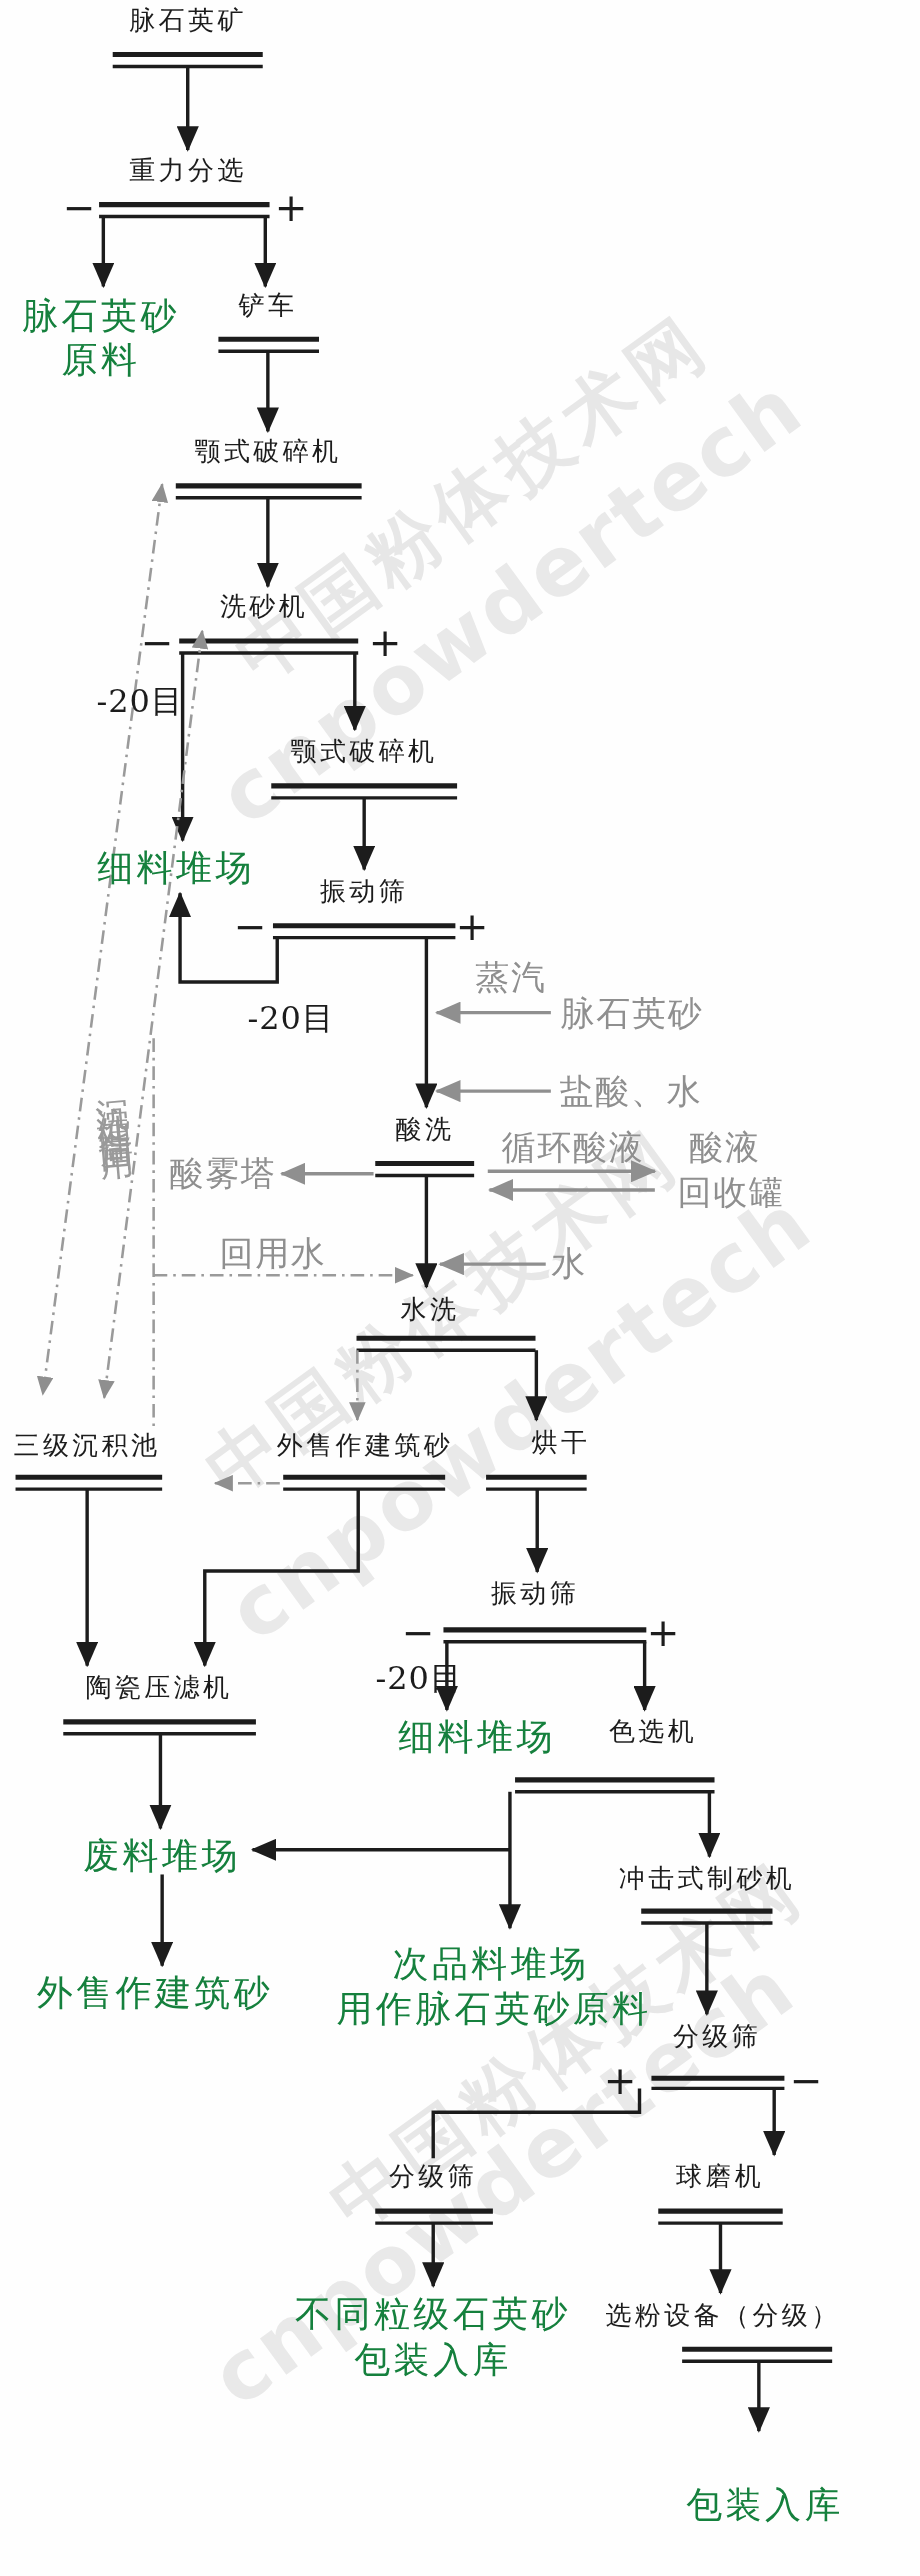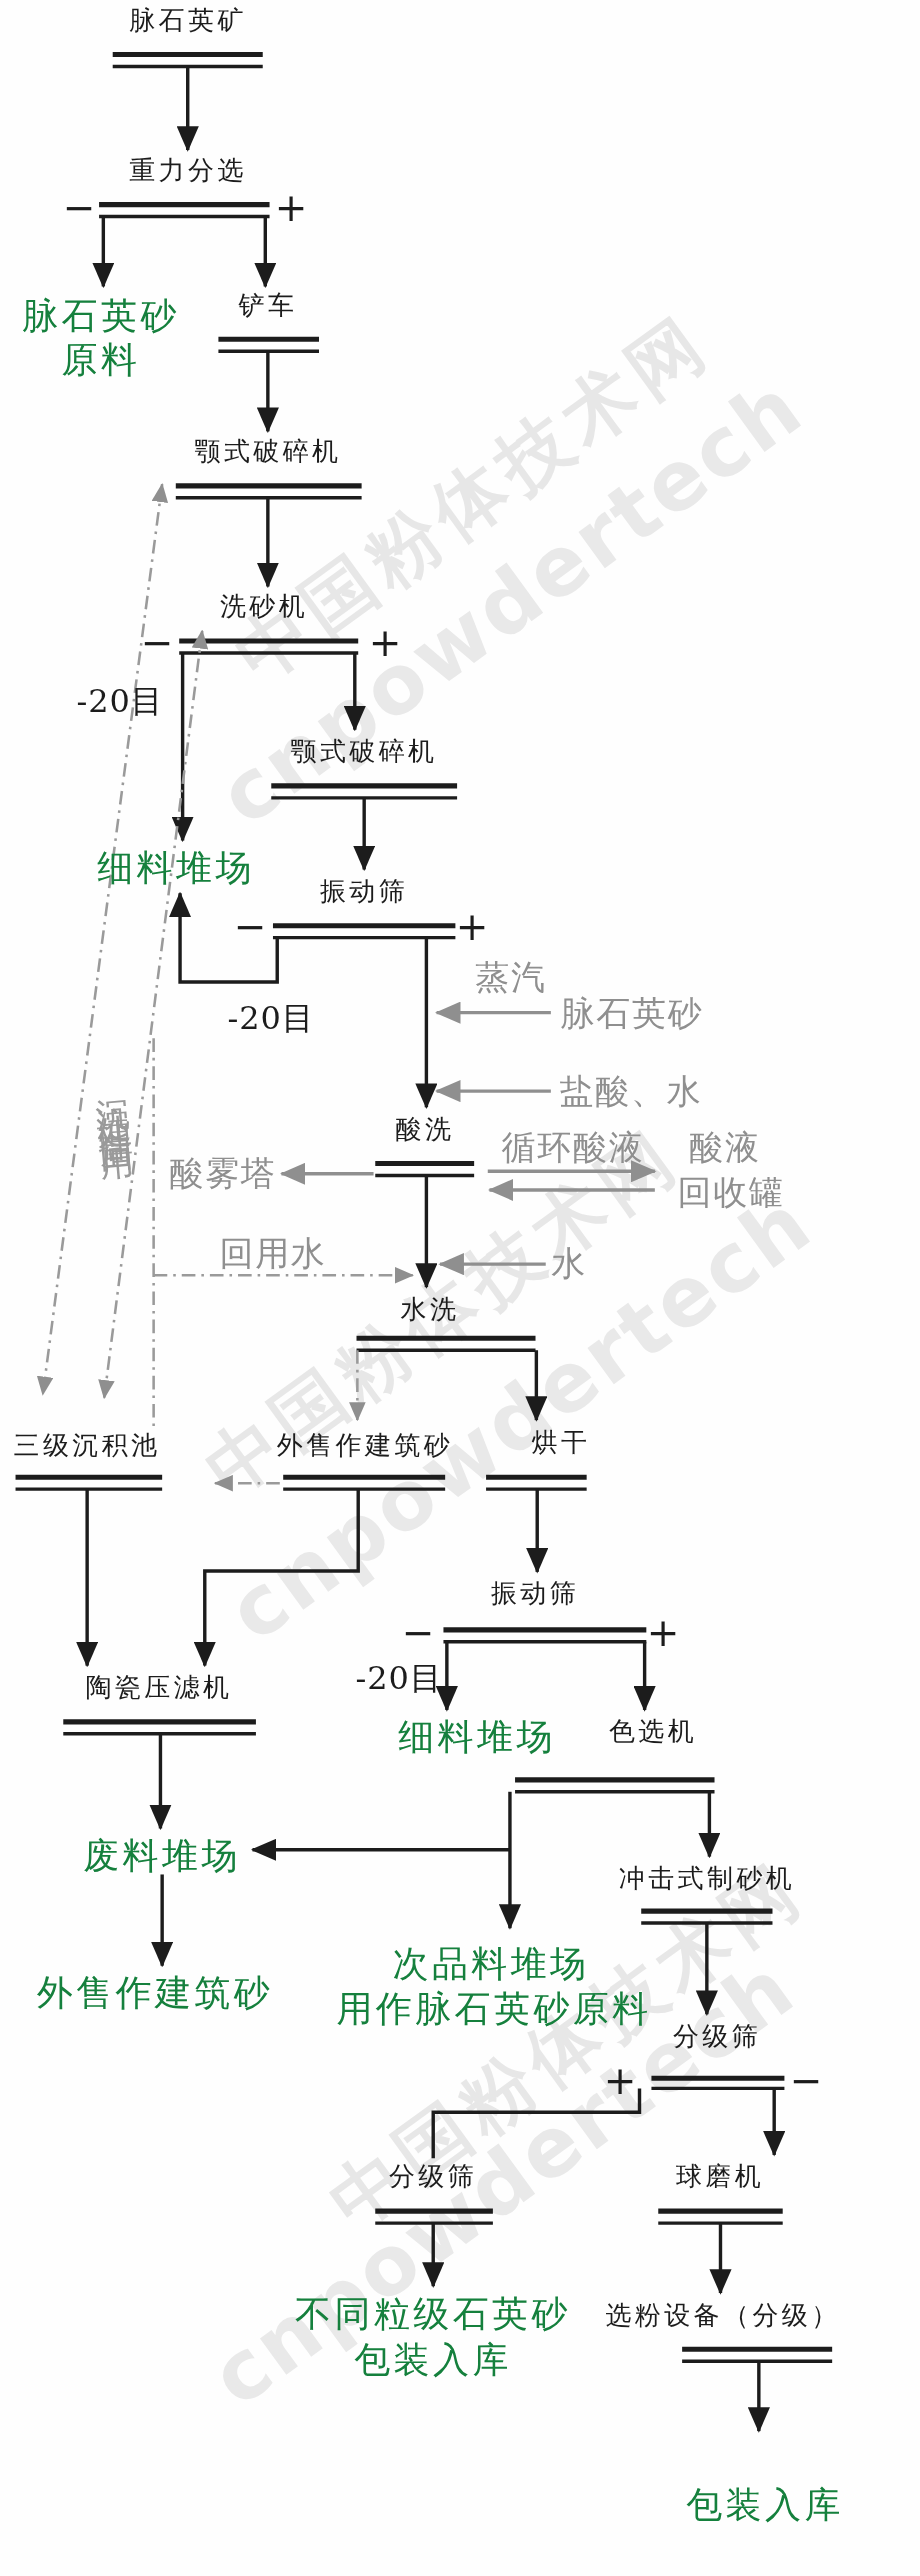--- a/index.html
+++ b/index.html
@@ -7,21 +7,21 @@
     position:relative;width:921px;height:2576px;background:#fefefe;overflow:hidden;
     font-family:"DejaVu Serif", serif;
   }
   .lbl{
     position:absolute;transform:translateX(-50%);white-space:nowrap;
     font-size:26px;color:#1c1c1c;line-height:1.05;letter-spacing:3.4px;
     z-index:3;
   }
   .lbl.red{color:#15803d;font-size:36px;}
   .lbl.gray{color:#8f8f8f;font-size:34px;letter-spacing:1.7px;}
-  .lbl.small{font-size:32px;letter-spacing:0.9px;}
+  .lbl.small{font-size:32px;letter-spacing:0.9px;margin-left:20px;}
   .sign{
     position:absolute;transform:translateX(-50%);font-size:39px;color:#1c1c1c;
     line-height:1;z-index:3;font-family:"DejaVu Sans",sans-serif;
   }
   .vnote{
     position:absolute;writing-mode:vertical-rl;color:#9a9a9a;font-size:34px;
     letter-spacing:8.5px;z-index:3;transform:rotate(-5deg);
   }
   .wm{
     position:absolute;white-space:nowrap;z-index:1;font-weight:bold;

